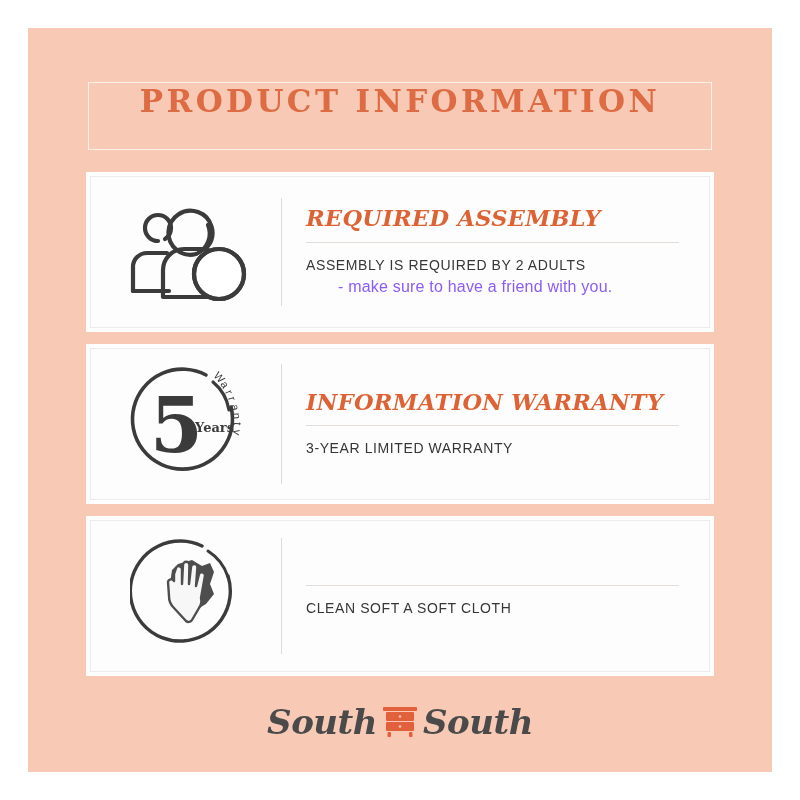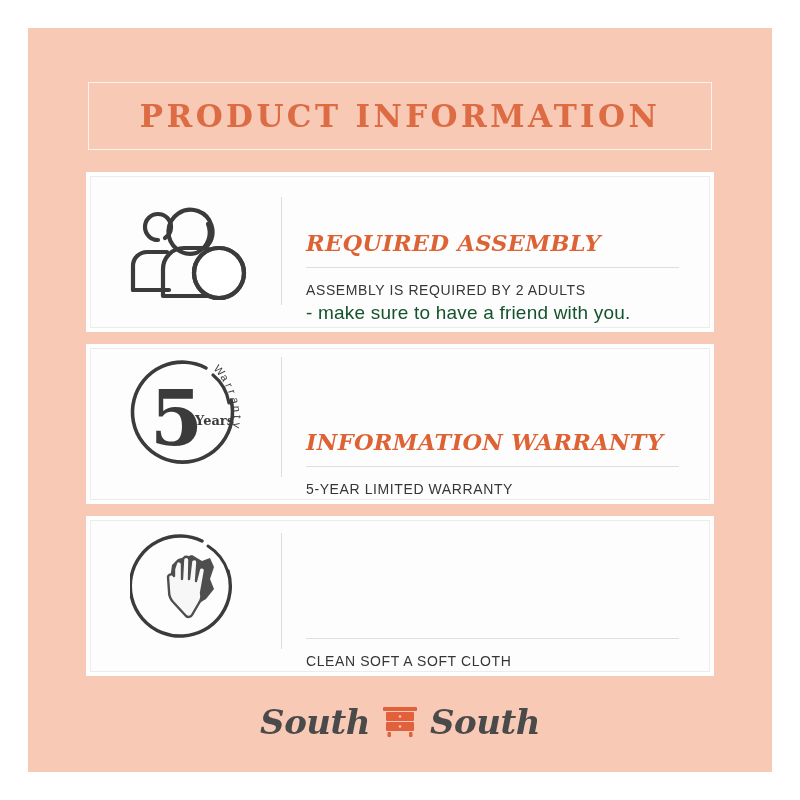--- a/index.html
+++ b/index.html
@@ -27,21 +27,21 @@
   
   .title-box {
     position: absolute;
     left: 60px;
     top: 54px;
     width: 624px;
     height: 68px;
     border: 1px solid rgba(255,255,255,0.75);
     box-sizing: border-box;
     display: flex;
-    align-items: center;
+    align-items: flex-start;
     justify-content: center;
   }
   .title-text {
     font-family: "DejaVu Serif", "Liberation Serif", serif;
     font-weight: bold;
     font-size: 31px;
     letter-spacing: 3.4px;
     color: #dd6b43;
     white-space: nowrap;
   }
@@ -55,21 +55,21 @@
     border: 1px solid #ececec;
     box-sizing: border-box;
     box-shadow: 0 0 0 4px #ffffff;
   }
   .card-1 { top: 148px; height: 152px; }
   .card-2 { top: 320px; height: 152px; }
   .card-3 { top: 492px; height: 152px; }
 
   .card-inner {
     display: flex;
-    align-items: flex-end;
+    align-items: center;
     height: 100%;
     box-sizing: border-box;
   }
 
   .icon-cell {
     width: 190px;
     display: flex;
     align-items: center;
     justify-content: center;
     flex: none;
@@ -100,36 +100,37 @@
     background: #e2ddd8;
     margin: 11px 0 13px 0;
   }
   .body-line-1 {
     font-size: 14px;
     letter-spacing: 0.6px;
     color: #363636;
     line-height: 1.35;
   }
   .body-line-2 {
-    font-size: 19px;
+    font-size: 16px;
     letter-spacing: 0.2px;
-    color: #14532d;
+    color: #8b5cf6;
     line-height: 1.45;
+    margin-left: 32px;
   }
 
   
   .logo {
     position: absolute;
     left: 0;
     top: 672px;
     width: 744px;
     display: flex;
     align-items: center;
     justify-content: center;
-    gap: 10px;
+    gap: 3px;
   }
   .logo-word {
     font-family: "DejaVu Serif", "Liberation Serif", serif;
     font-style: italic;
     font-weight: bold;
     font-size: 34px;
     color: #4a4a4a;
     letter-spacing: -0.5px;
   }
   .logo-mark { display: block; }
@@ -197,21 +198,21 @@
               <text transform="translate(109,49) rotate(87)">n</text>
               <text transform="translate(110,58) rotate(94)">t</text>
               <text transform="translate(110,65) rotate(100)">y</text>
             </g>
           </svg>
         </span>
       </div>
       <div class="text-cell">
         <div class="card-heading">INFORMATION WARRANTY</div>
         <div class="heading-rule"></div>
-        <div class="body-line-1">5-YEAR LIMITED WARRANTY</div>
+        <div class="body-line-1">3-YEAR LIMITED WARRANTY</div>
       </div>
     </div>
   </div>
 
   <div class="card card-3">
     <div class="card-inner">
       <div class="icon-cell">
         <span>
           <svg width="112" height="112" viewBox="0 0 112 112" fill="none">
 

